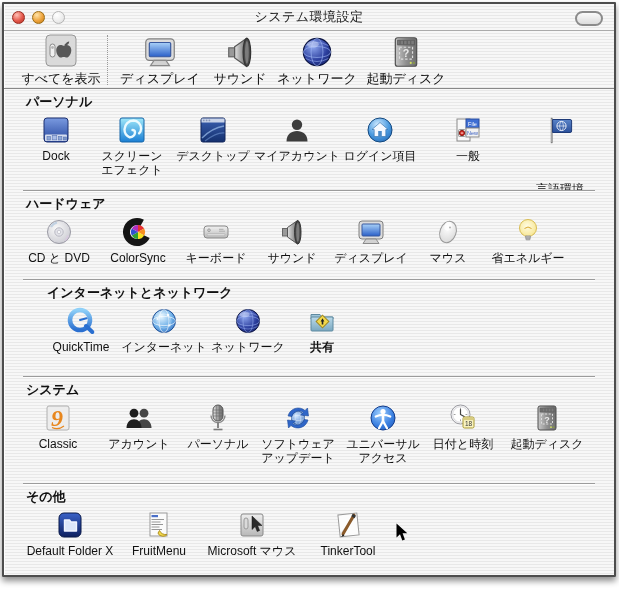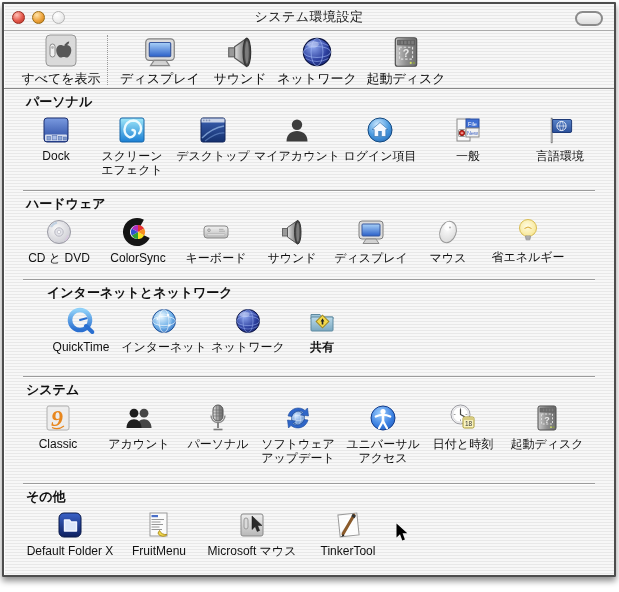--- a/index.html
+++ b/index.html
@@ -236,21 +236,21 @@
 <text x="20.5" y="11.5" font-size="5.5" fill="#fff" text-anchor="middle">File</text>
 <rect x="14" y="14" width="13" height="9" fill="#f2f2f2" stroke="#8a8a8a"></rect>
 <text x="20.5" y="20.5" font-size="5.5" fill="#3a5fc0" text-anchor="middle">New</text>
 <rect x="6.5" y="15.5" width="7" height="7" rx="1" fill="#e8e8e8" stroke="#9a9a9a"></rect>
 <circle cx="10" cy="19" r="2.6" fill="#d42a20" stroke="#8a1a14"></circle>
 <rect x="8.8" y="18.6" width="2.4" height="0.9" fill="#fff"></rect>
               </svg>
             </span>
             <span class="lbl">一般</span>
           </div>
-          <div class="pitem" style="width: 88px;">
+          <div class="pitem" style="width: 88px; gap: 33px;">
             <span class="icon">
               <svg viewBox="0 0 32 32">
                 <defs>
                   <linearGradient id="lg" x1="0" y1="0" x2="0" y2="1">
                     <stop offset="0" stop-color="#5a84c8"></stop>
                     <stop offset="1" stop-color="#2a4f9a"></stop>
                   </linearGradient>
                 </defs>
 <rect x="7" y="4" width="1.6" height="25" fill="#b2b2b2" stroke="#777" stroke-width="0.4"></rect>
 <path d="M8.6 5.5 h17.5 q1.5 0 1.5 1.5 v10 q0 1.5 -1.5 1.5 H8.6 z" fill="url(#lg)" stroke="#1e3a78"></path>
@@ -359,21 +359,21 @@
                     <stop offset="1" stop-color="#c2c2c2"></stop>
                   </radialGradient>
                 </defs>
 <ellipse cx="16" cy="16" rx="8" ry="11" fill="url(#ms)" stroke="#9a9a9a" transform="rotate(20 16 16)"></ellipse>
 <ellipse cx="14" cy="10.5" rx="3.5" ry="4.5" fill="#ffffff" opacity="0.75" transform="rotate(20 16 16)"></ellipse>
 <circle cx="18" cy="11.5" r="1" fill="#b2b2b2"></circle>
               </svg>
             </span>
             <span class="lbl">マウス</span>
           </div>
-          <div class="pitem" style="width: 88px; font-family: Liberation Mono, monospace;">
+          <div class="pitem" style="width: 88px;">
             <span class="icon">
               <svg viewBox="0 0 32 32">
                 <defs>
                   <radialGradient id="es" cx="0.45" cy="0.4" r="0.8">
                     <stop offset="0" stop-color="#fffce2"></stop>
                     <stop offset="0.7" stop-color="#f8e89a"></stop>
                     <stop offset="1" stop-color="#ead062"></stop>
                   </radialGradient>
                 </defs>
 <circle cx="16" cy="12" r="8.5" fill="url(#es)" stroke="#d8bc52"></circle>

